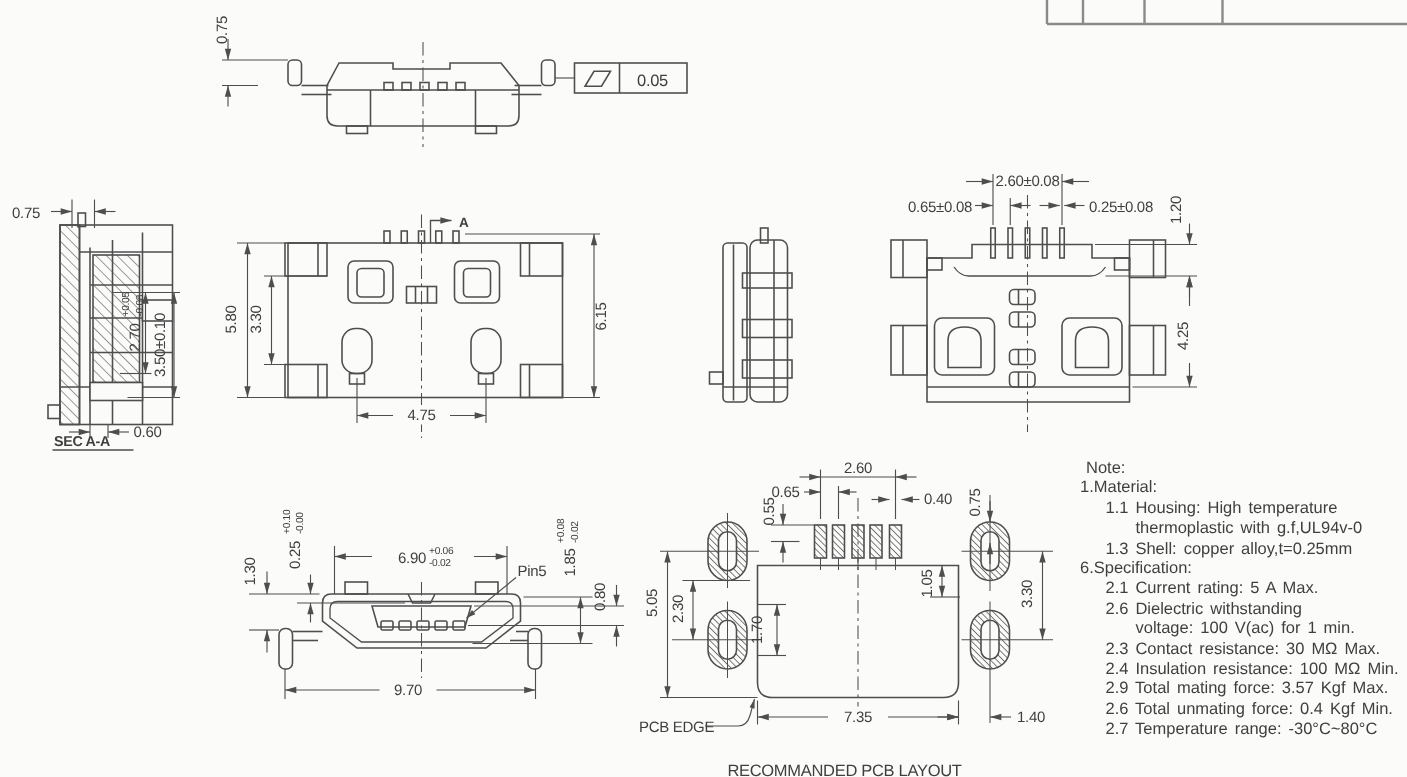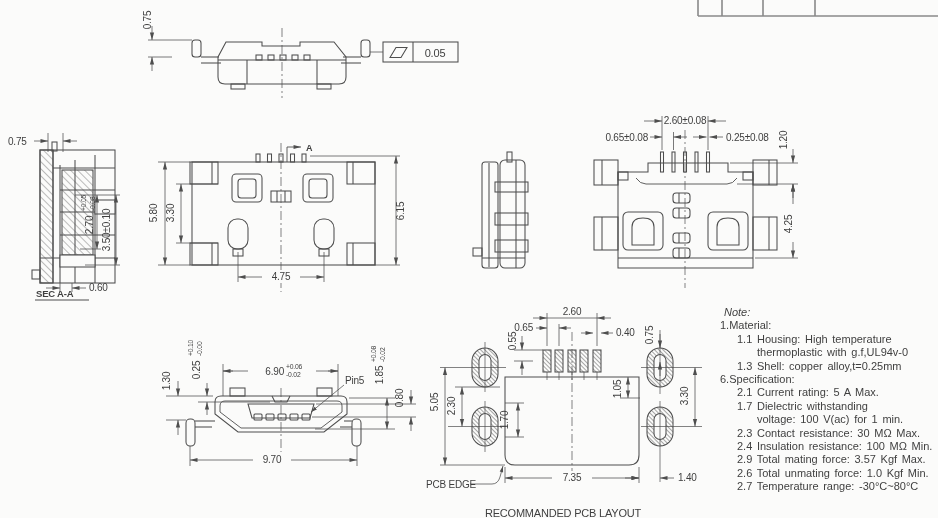--- a/index.html
+++ b/index.html
@@ -16,21 +16,21 @@
   }
   .dim{font-size:10px;}
   .dim-sm{font-size:6.8px;}
   .lbl{font-size:10px;}
   .cap{font-size:11px;}
   #notes{
     position:absolute;left:718px;top:306px;width:218px;
     font-size:11px;line-height:13.4px;color:#3f3f3f;
     word-spacing:1.6px;white-space:nowrap;
   }
-  #notes .h{padding-left:6px;font-style:italic;}
+  #notes .h{padding-left:6px;}
   #notes .i0{padding-left:2px;}
   #notes .i1{padding-left:19px;}
   #notes .i2{padding-left:39px;}
 </style>
 </head>
 <body>
 
 <svg width="938" height="518" viewBox="0 0 938 518">
   <defs>
     <marker id="arr" viewBox="0 0 12 8" refX="11.5" refY="4" markerWidth="11" markerHeight="7.3" orient="auto-start-reverse">
@@ -532,20 +532,20 @@
 </svg>
 
 <div id="notes">
   <div class="h">Note:</div>
   <div class="i0">1.Material:</div>
   <div class="i1">1.1 Housing: High temperature</div>
   <div class="i2">thermoplastic with g.f,UL94v-0</div>
   <div class="i1">1.3 Shell: copper alloy,t=0.25mm</div>
   <div class="i0">6.Specification:</div>
   <div class="i1">2.1 Current rating: 5 A Max.</div>
-  <div class="i1">1.7 Dielectric withstanding</div>
+  <div class="i1">2.6 Dielectric withstanding</div>
   <div class="i2">voltage: 100 V(ac) for 1 min.</div>
   <div class="i1">2.3 Contact resistance: 30 MΩ Max.</div>
   <div class="i1">2.4 Insulation resistance: 100 MΩ Min.</div>
   <div class="i1">2.9 Total mating force: 3.57 Kgf Max.</div>
-  <div class="i1">2.6 Total unmating force: 1.0 Kgf Min.</div>
+  <div class="i1">2.6 Total unmating force: 0.4 Kgf Min.</div>
   <div class="i1">2.7 Temperature range: -30°C~80°C</div>
 </div>
 
 </body></html>

